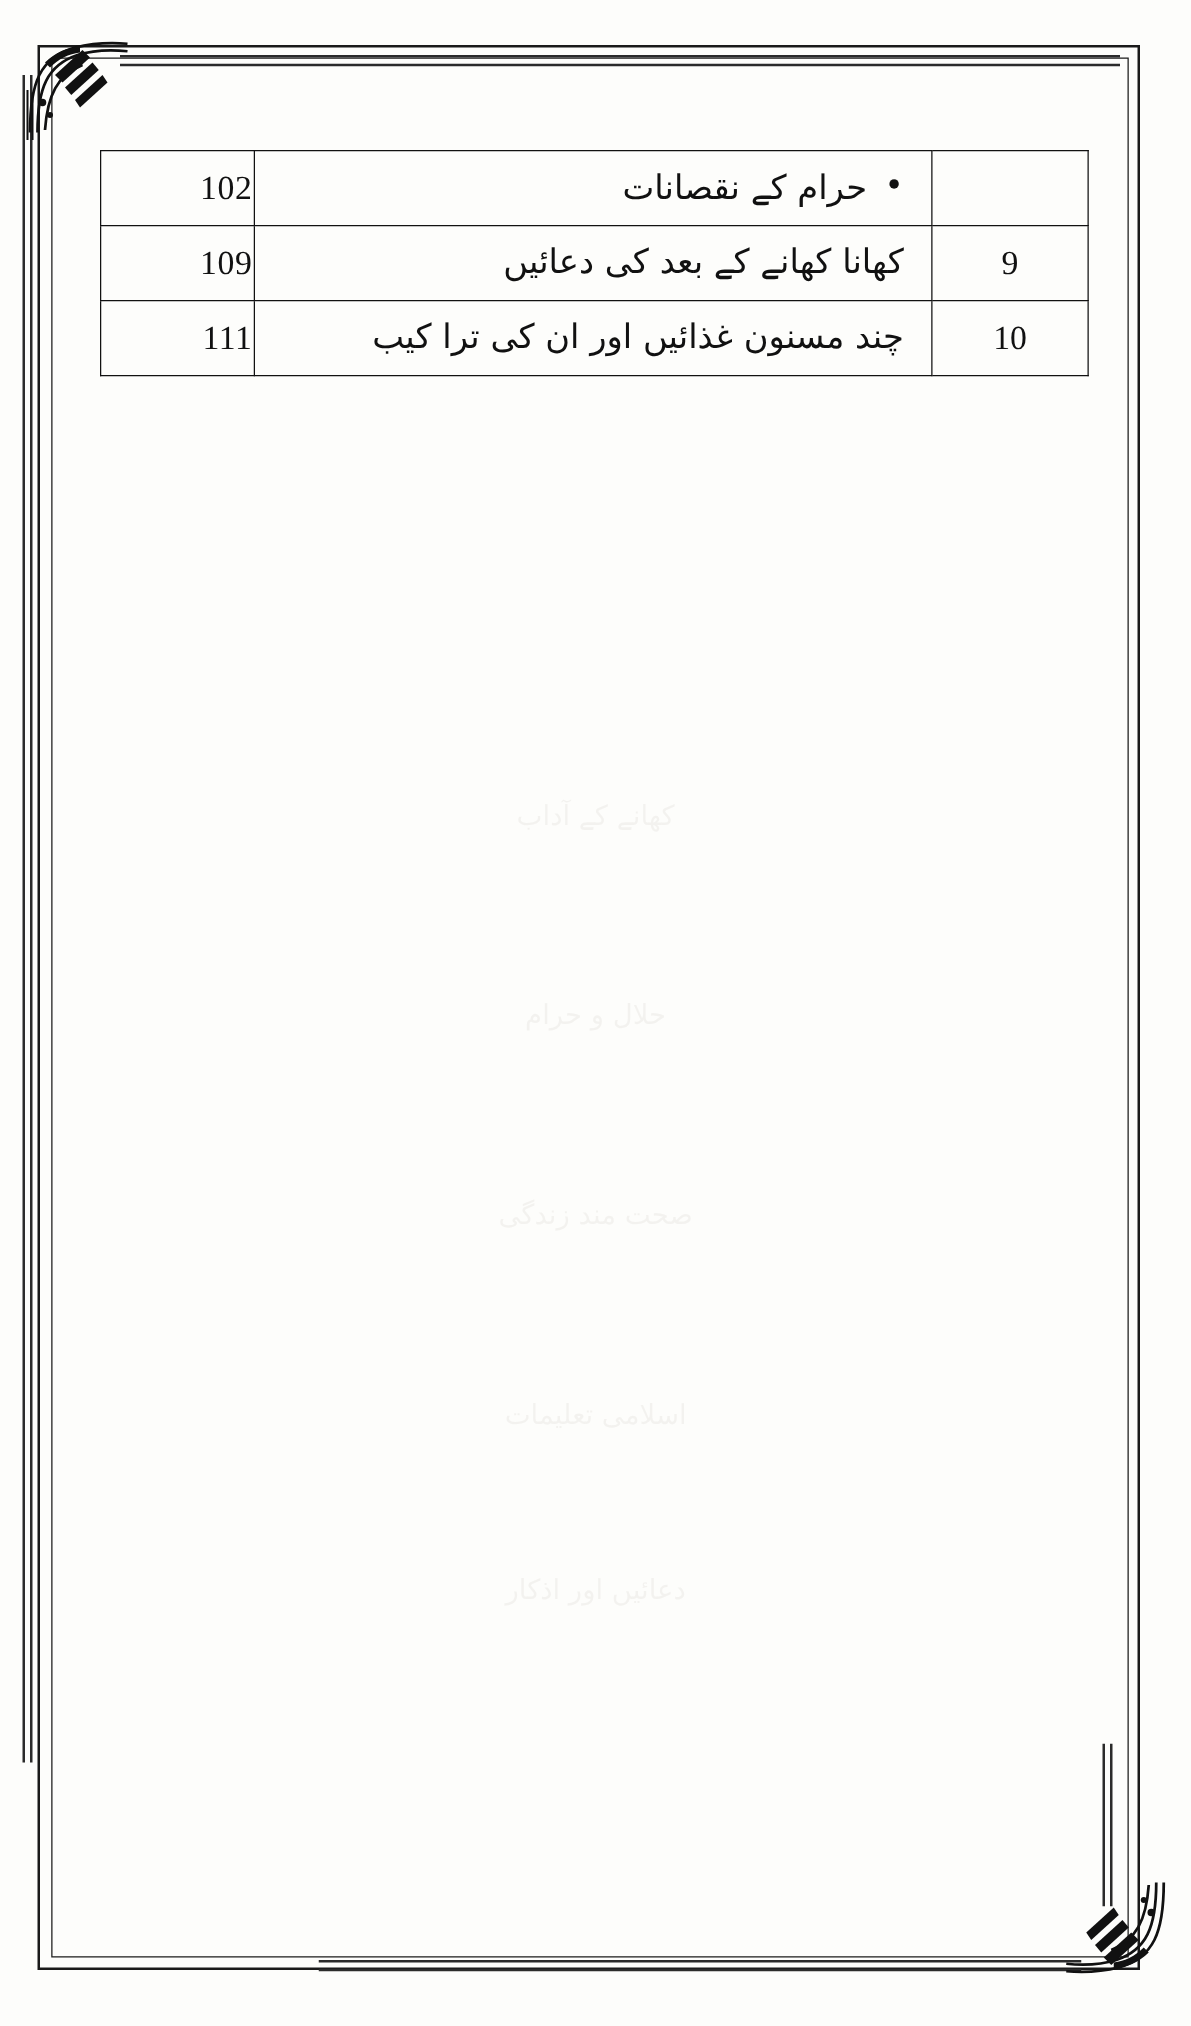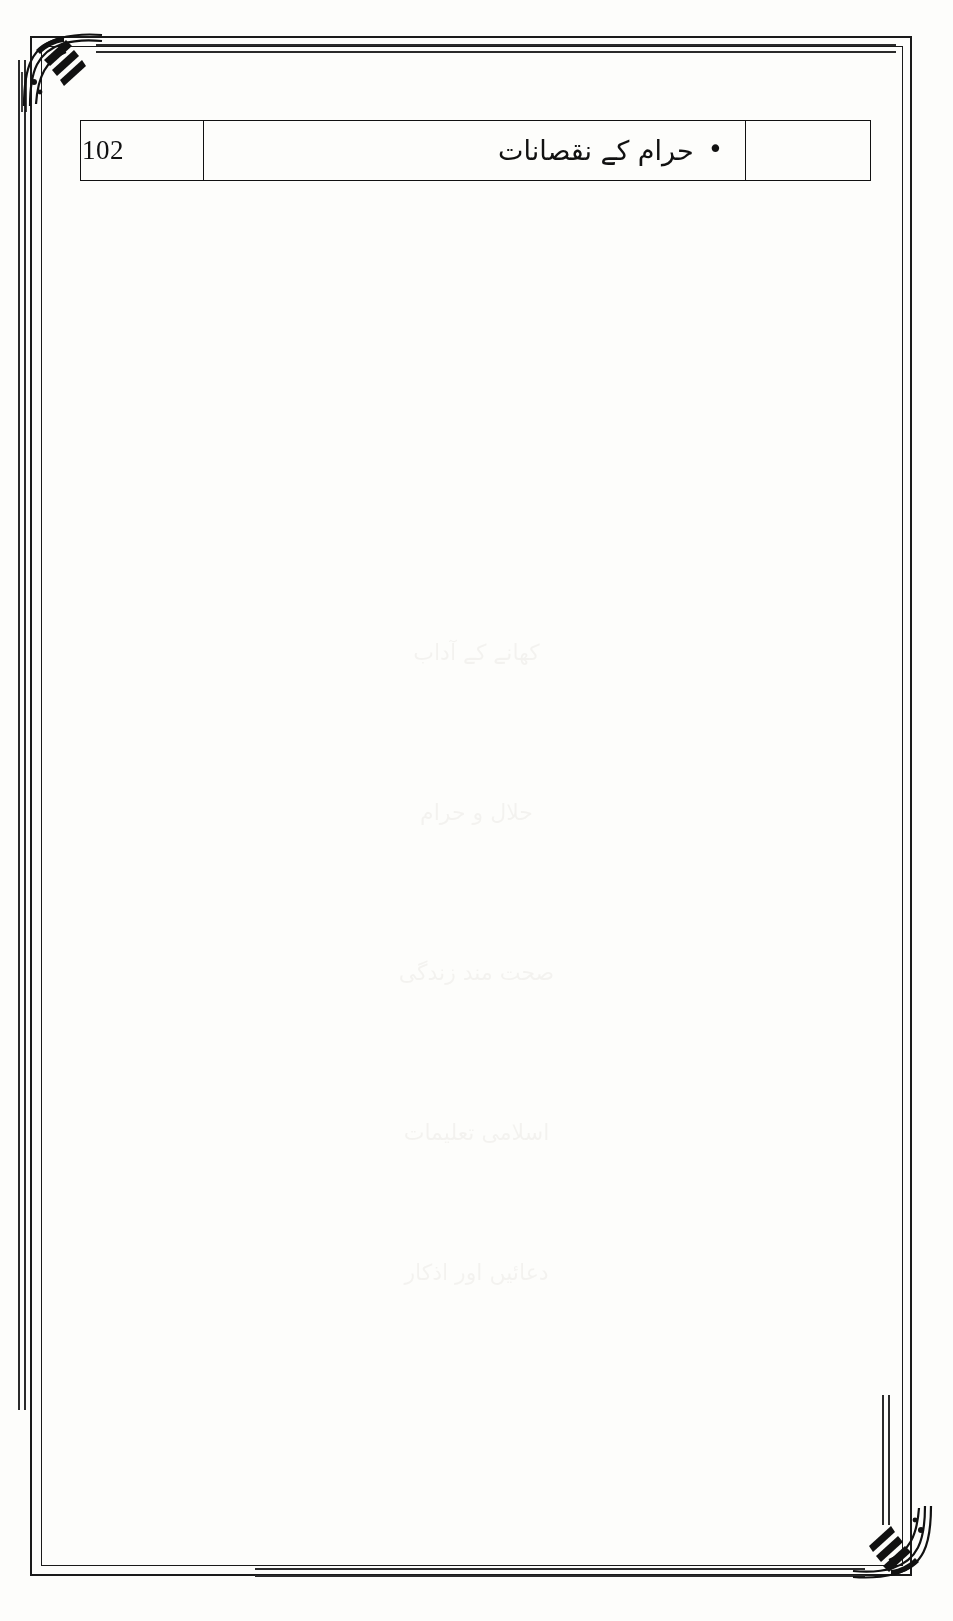--- a/index.html
+++ b/index.html
@@ -132,21 +132,21 @@
     table-layout: fixed;
   }
   table.toc td {
     border: 1.6px solid #111;
     height: 57px;
     vertical-align: middle;
     color: #111;
   }
   td.col-page {
     width: 120px;
-    text-align: left;
+    text-align: right;
     font-size: 27px;
     font-family: "Liberation Serif", serif;
     letter-spacing: 0.5px;
   }
   td.col-title {
     width: 518px;
     text-align: right;
     padding-right: 22px;
     font-size: 27px;
     direction: rtl;
@@ -256,17 +256,27 @@
   <div class="toc-wrap">
     <table class="toc">
       <tbody>
         <tr>
           <td class="col-page">102</td>
           <td class="col-title">
             <span class="bullet-title">حرام کے نقصانات</span>
           </td>
           <td class="col-num"></td>
         </tr>
+        <tr>
+          <td class="col-page">109</td>
+          <td class="col-title">کھانا کھانے کے بعد کی دعائیں</td>
+          <td class="col-num">9</td>
+        </tr>
+        <tr>
+          <td class="col-page">111</td>
+          <td class="col-title">چند مسنون غذائیں اور ان کی ترا کیب</td>
+          <td class="col-num">10</td>
+        </tr>
       </tbody>
     </table>
   </div>
 
 </div>
 
 </body></html>

